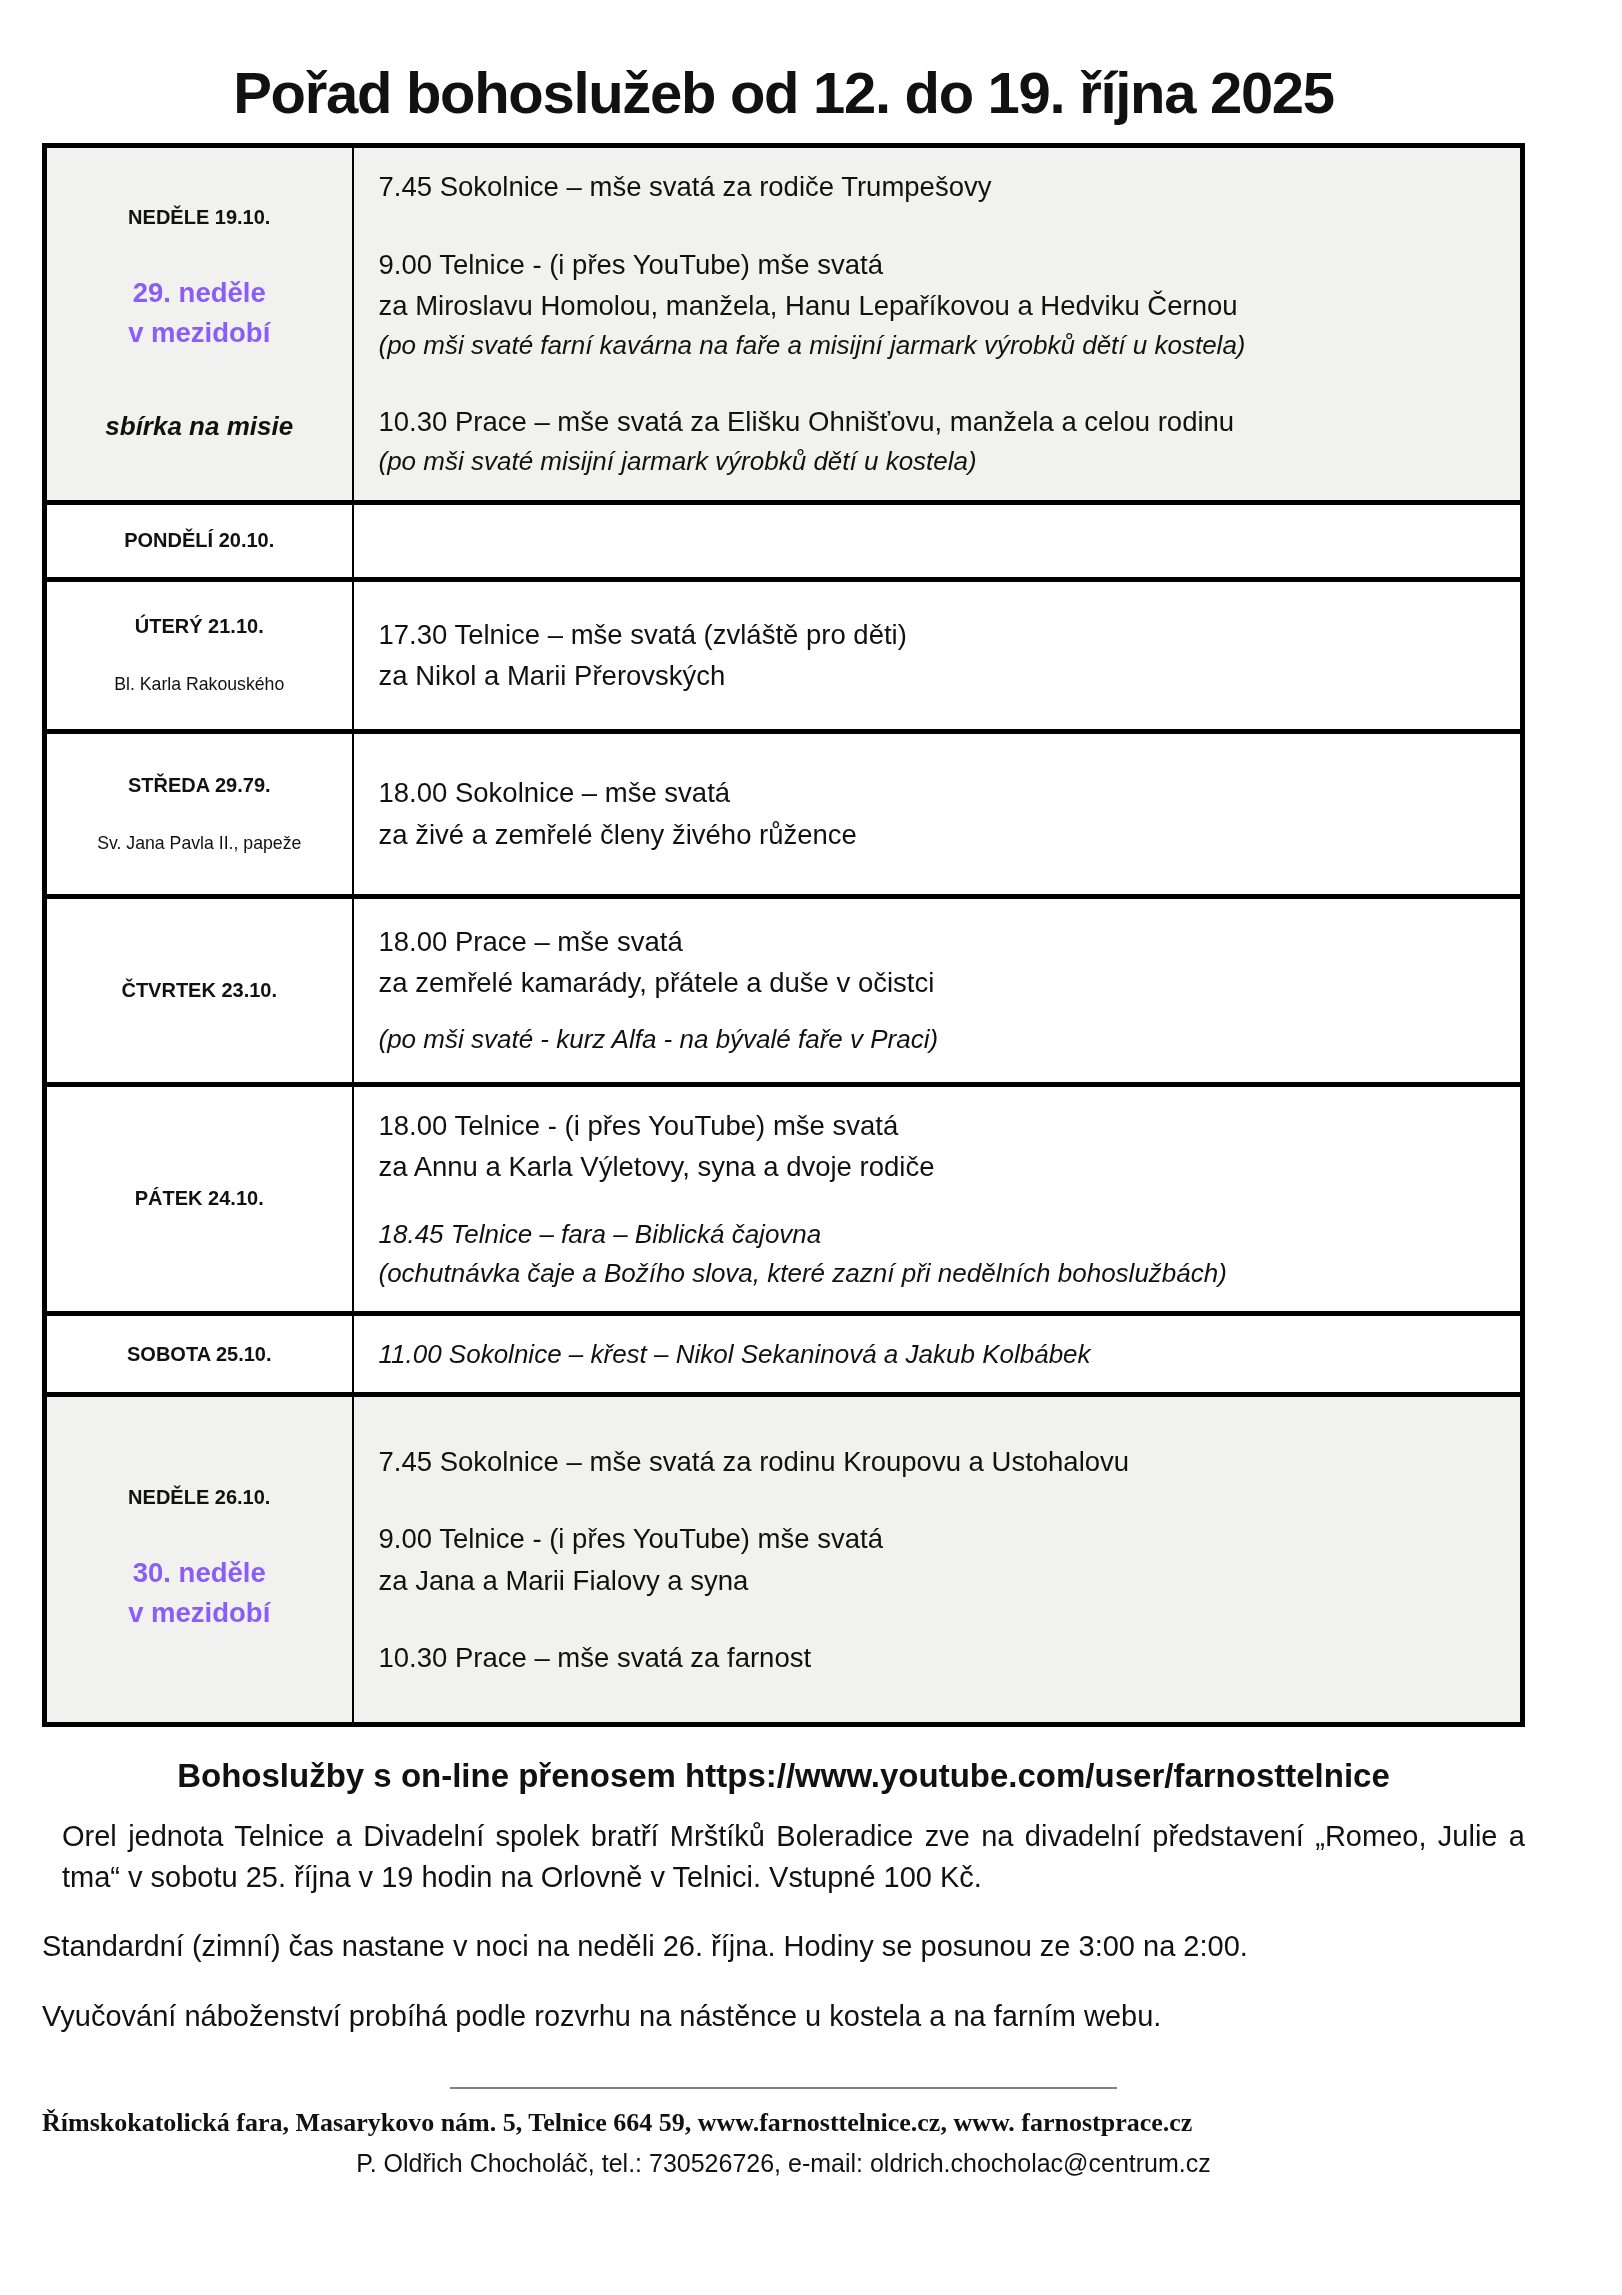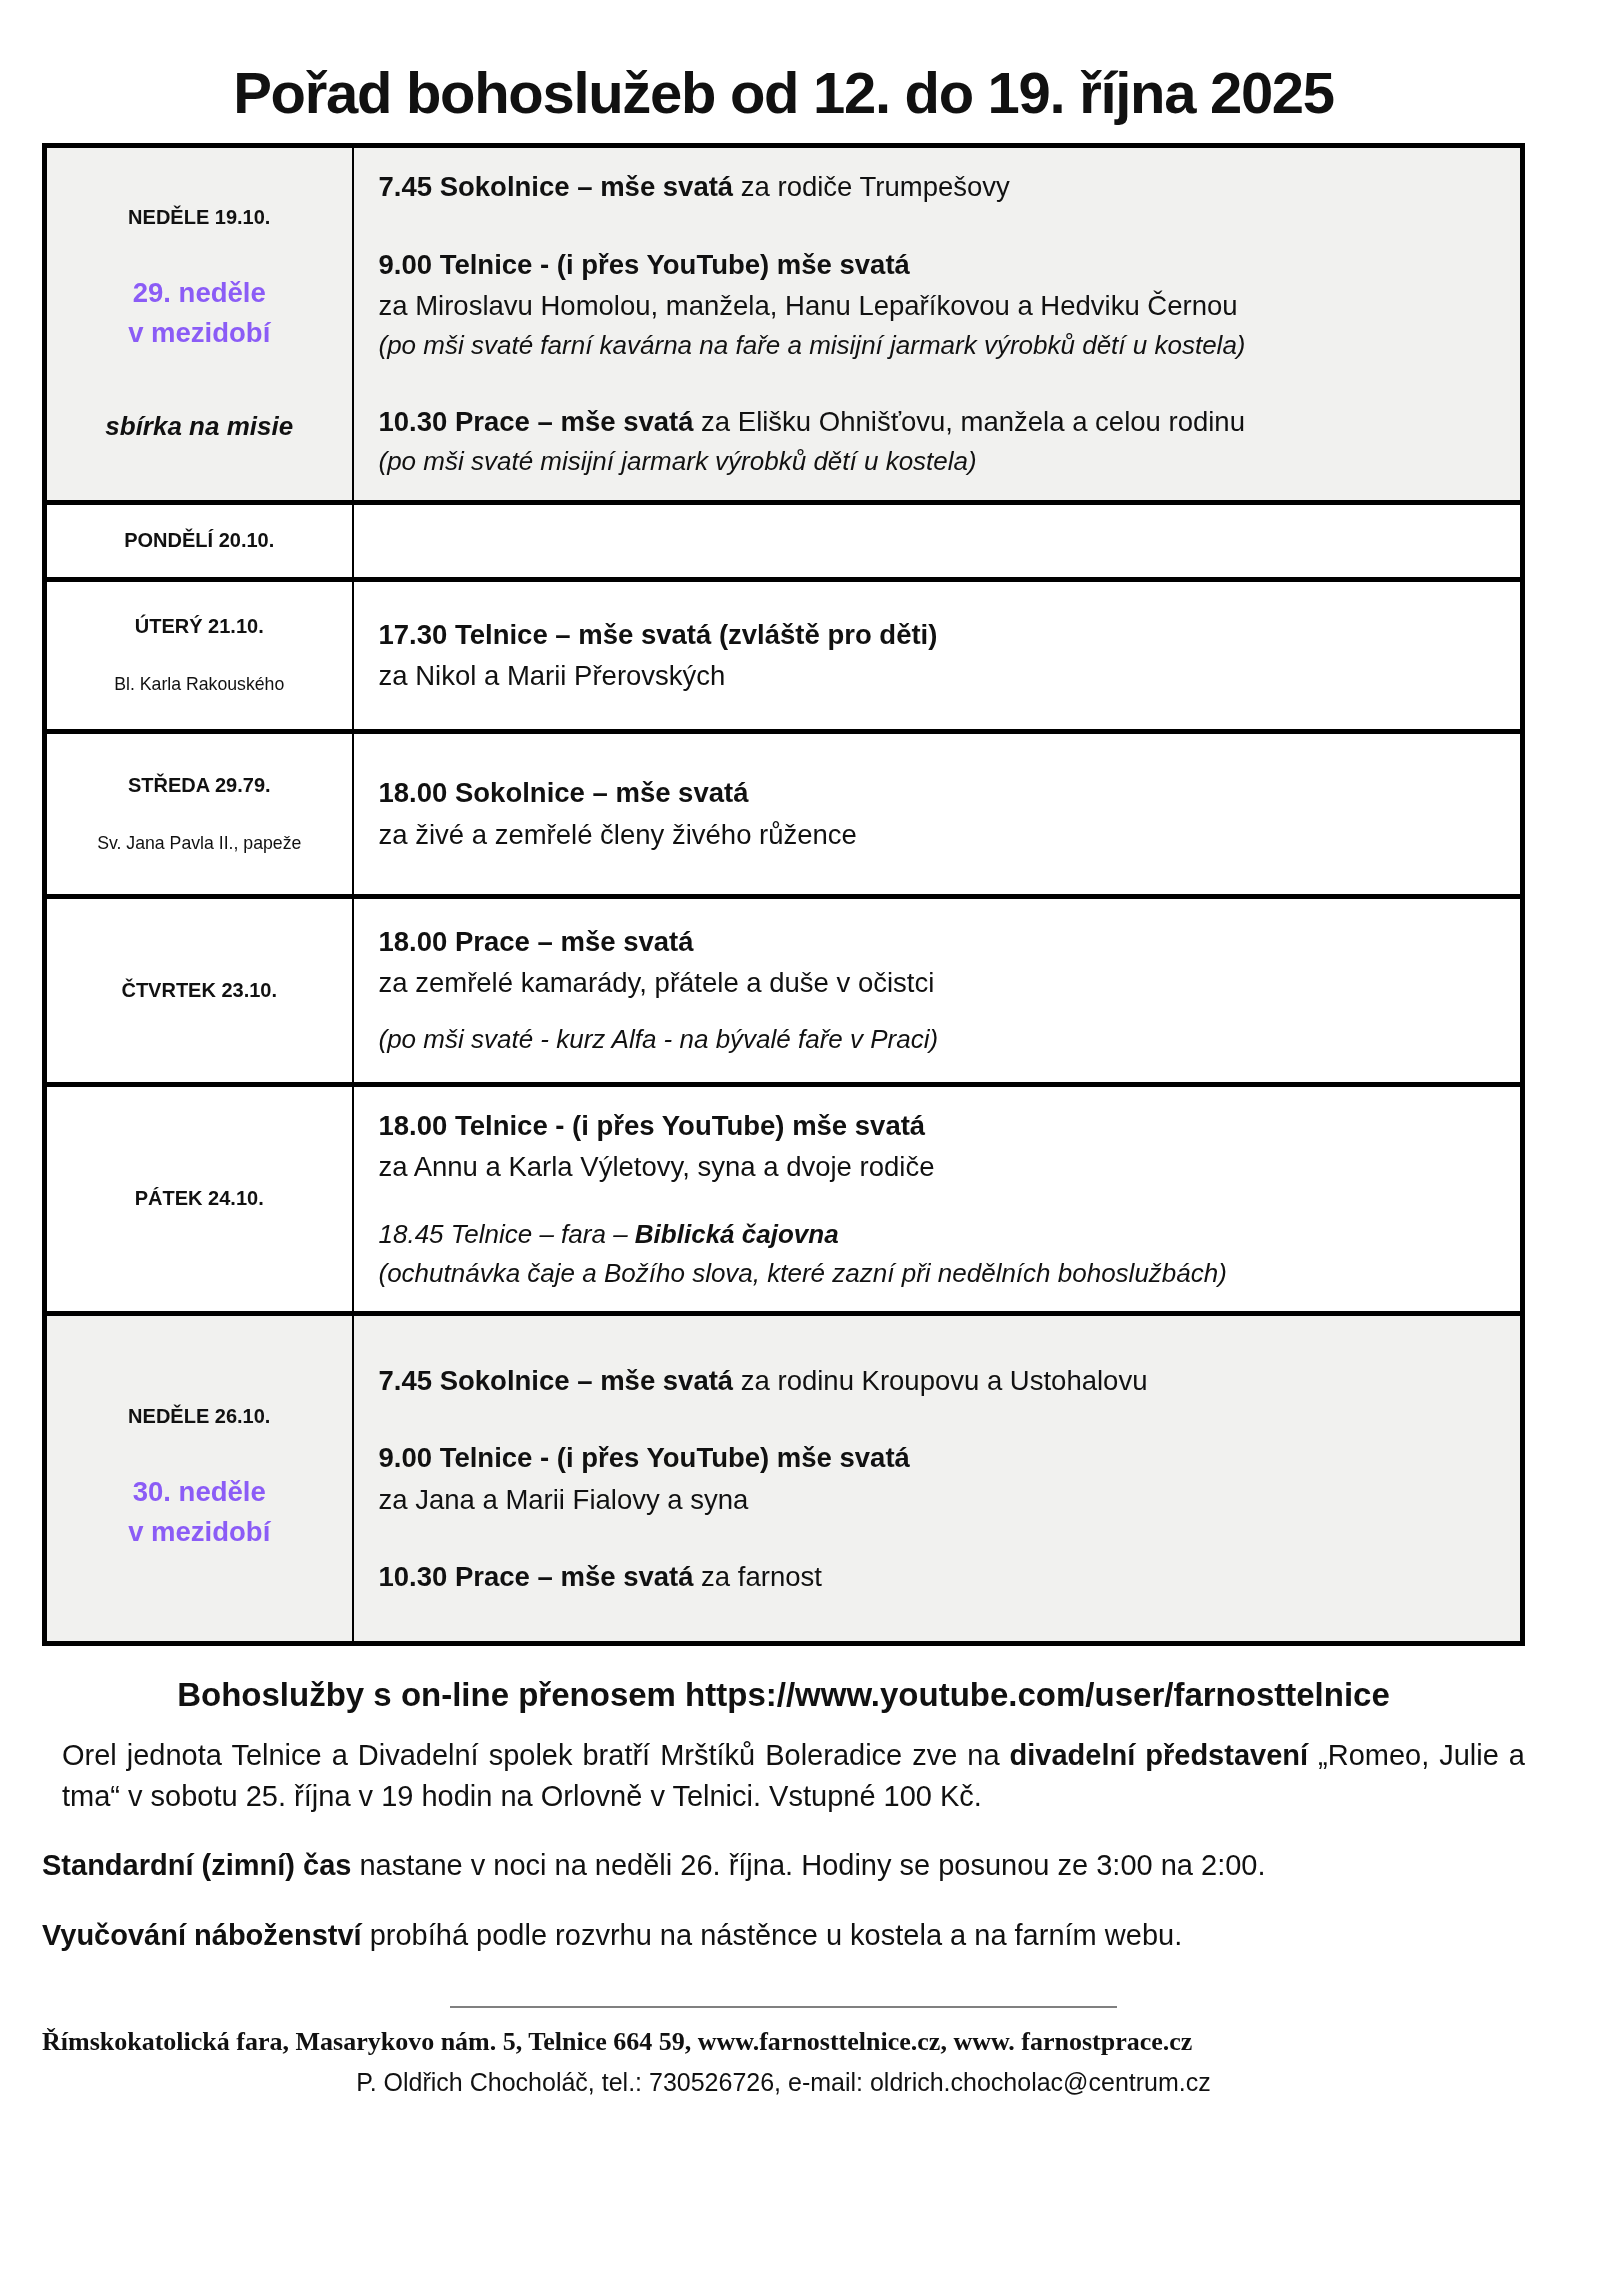--- a/index.html
+++ b/index.html
@@ -42,21 +42,21 @@
   .h-fri  td { height: 229px; }
   .h-sat  td { height: 81px; }
   .h-sun2 td { height: 330px; }
 
   .day { font-size: 20px; font-weight: 700; }
   .caption { font-size: 17.7px; margin-top: 36px; }
   .season { margin-top: 44px; font-weight: 700; color: #8b5cf6; font-size: 27.5px; line-height: 1.45; }
   .note { margin-top: 58px; font-weight: 700; font-style: italic; font-size: 26px; }
 
   .line { margin: 0; }
-  .b { font-weight: 700; }
+  .b { font-weight: 400; }
   .it { font-style: italic; font-size: 26px; }
   .mt-lg { margin-top: 36px; }
   .mt-md { margin-top: 27.5px; }
   .mt-sm { margin-top: 17px; }
 
   .online { margin-top: 30px; text-align: center; font-weight: 700; font-size: 33px; }
   .para { margin-top: 21px; font-size: 29px; line-height: 1.4; }
   .j { text-align: justify; margin-left: 20px; }
 
   .sep { width: 667px; border-top: 2px solid #808080; margin: 50px auto 19.6px auto; }
@@ -159,20 +159,28 @@
           <p class="line"><span class="b">18.00 Telnice - (i přes YouTube) mše svatá</span></p>
           <p class="line">za Annu a Karla Výletovy, syna a dvoje rodiče</p>
         </div>
         <div class="blk mt-md">
           <p class="line it"><span>18.45 Telnice – fara – </span><span class="b">Biblická čajovna</span></p>
           <p class="line it">(ochutnávka čaje a Božího slova, které zazní při nedělních bohoslužbách)</p>
         </div>
       </td>
     </tr>
 
+    <tr class="srow h-sat">
+      <td class="daycell">
+        <div class="day">SOBOTA 25.10.</div>
+      </td>
+      <td class="svccell">
+        <p class="line it">11.00 Sokolnice – křest – Nikol Sekaninová a Jakub Kolbábek</p>
+      </td>
+    </tr>
 
     <tr class="srow shaded h-sun2">
       <td class="daycell">
         <div class="day">NEDĚLE 26.10.</div>
         <div class="season">
           <div>30. neděle</div>
           <div>v mezidobí</div>
         </div>
       </td>
       <td class="svccell">

